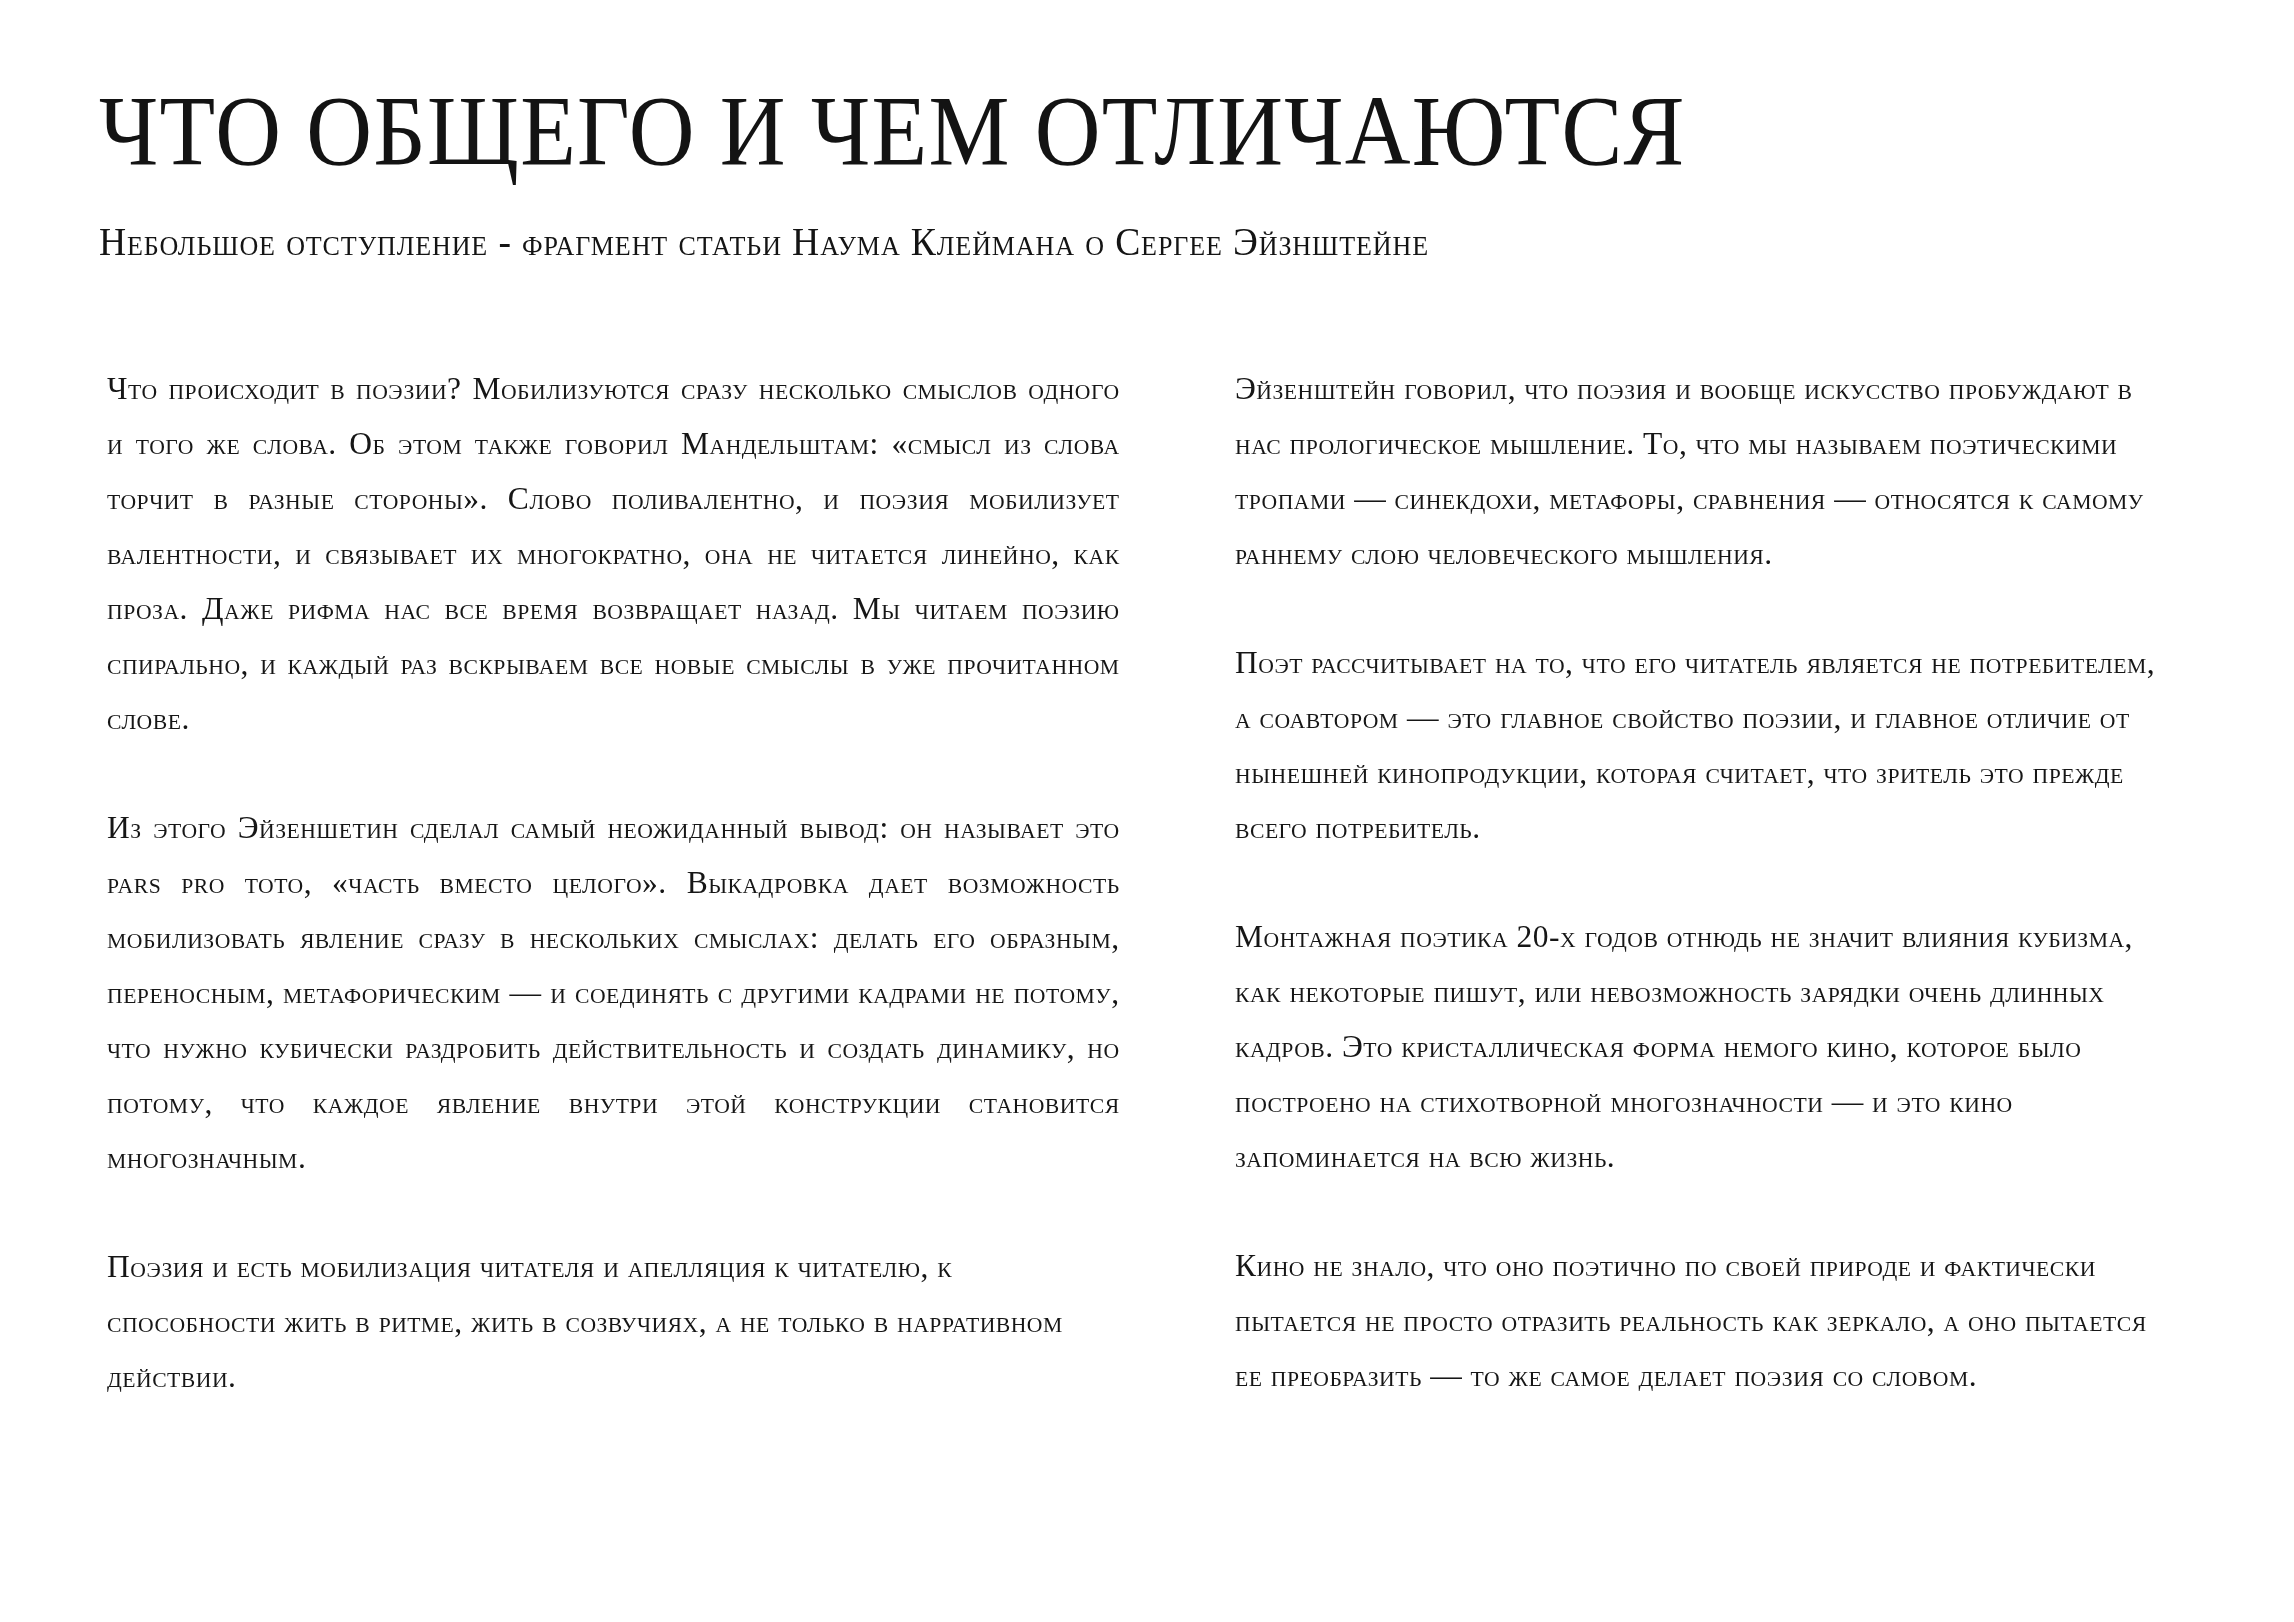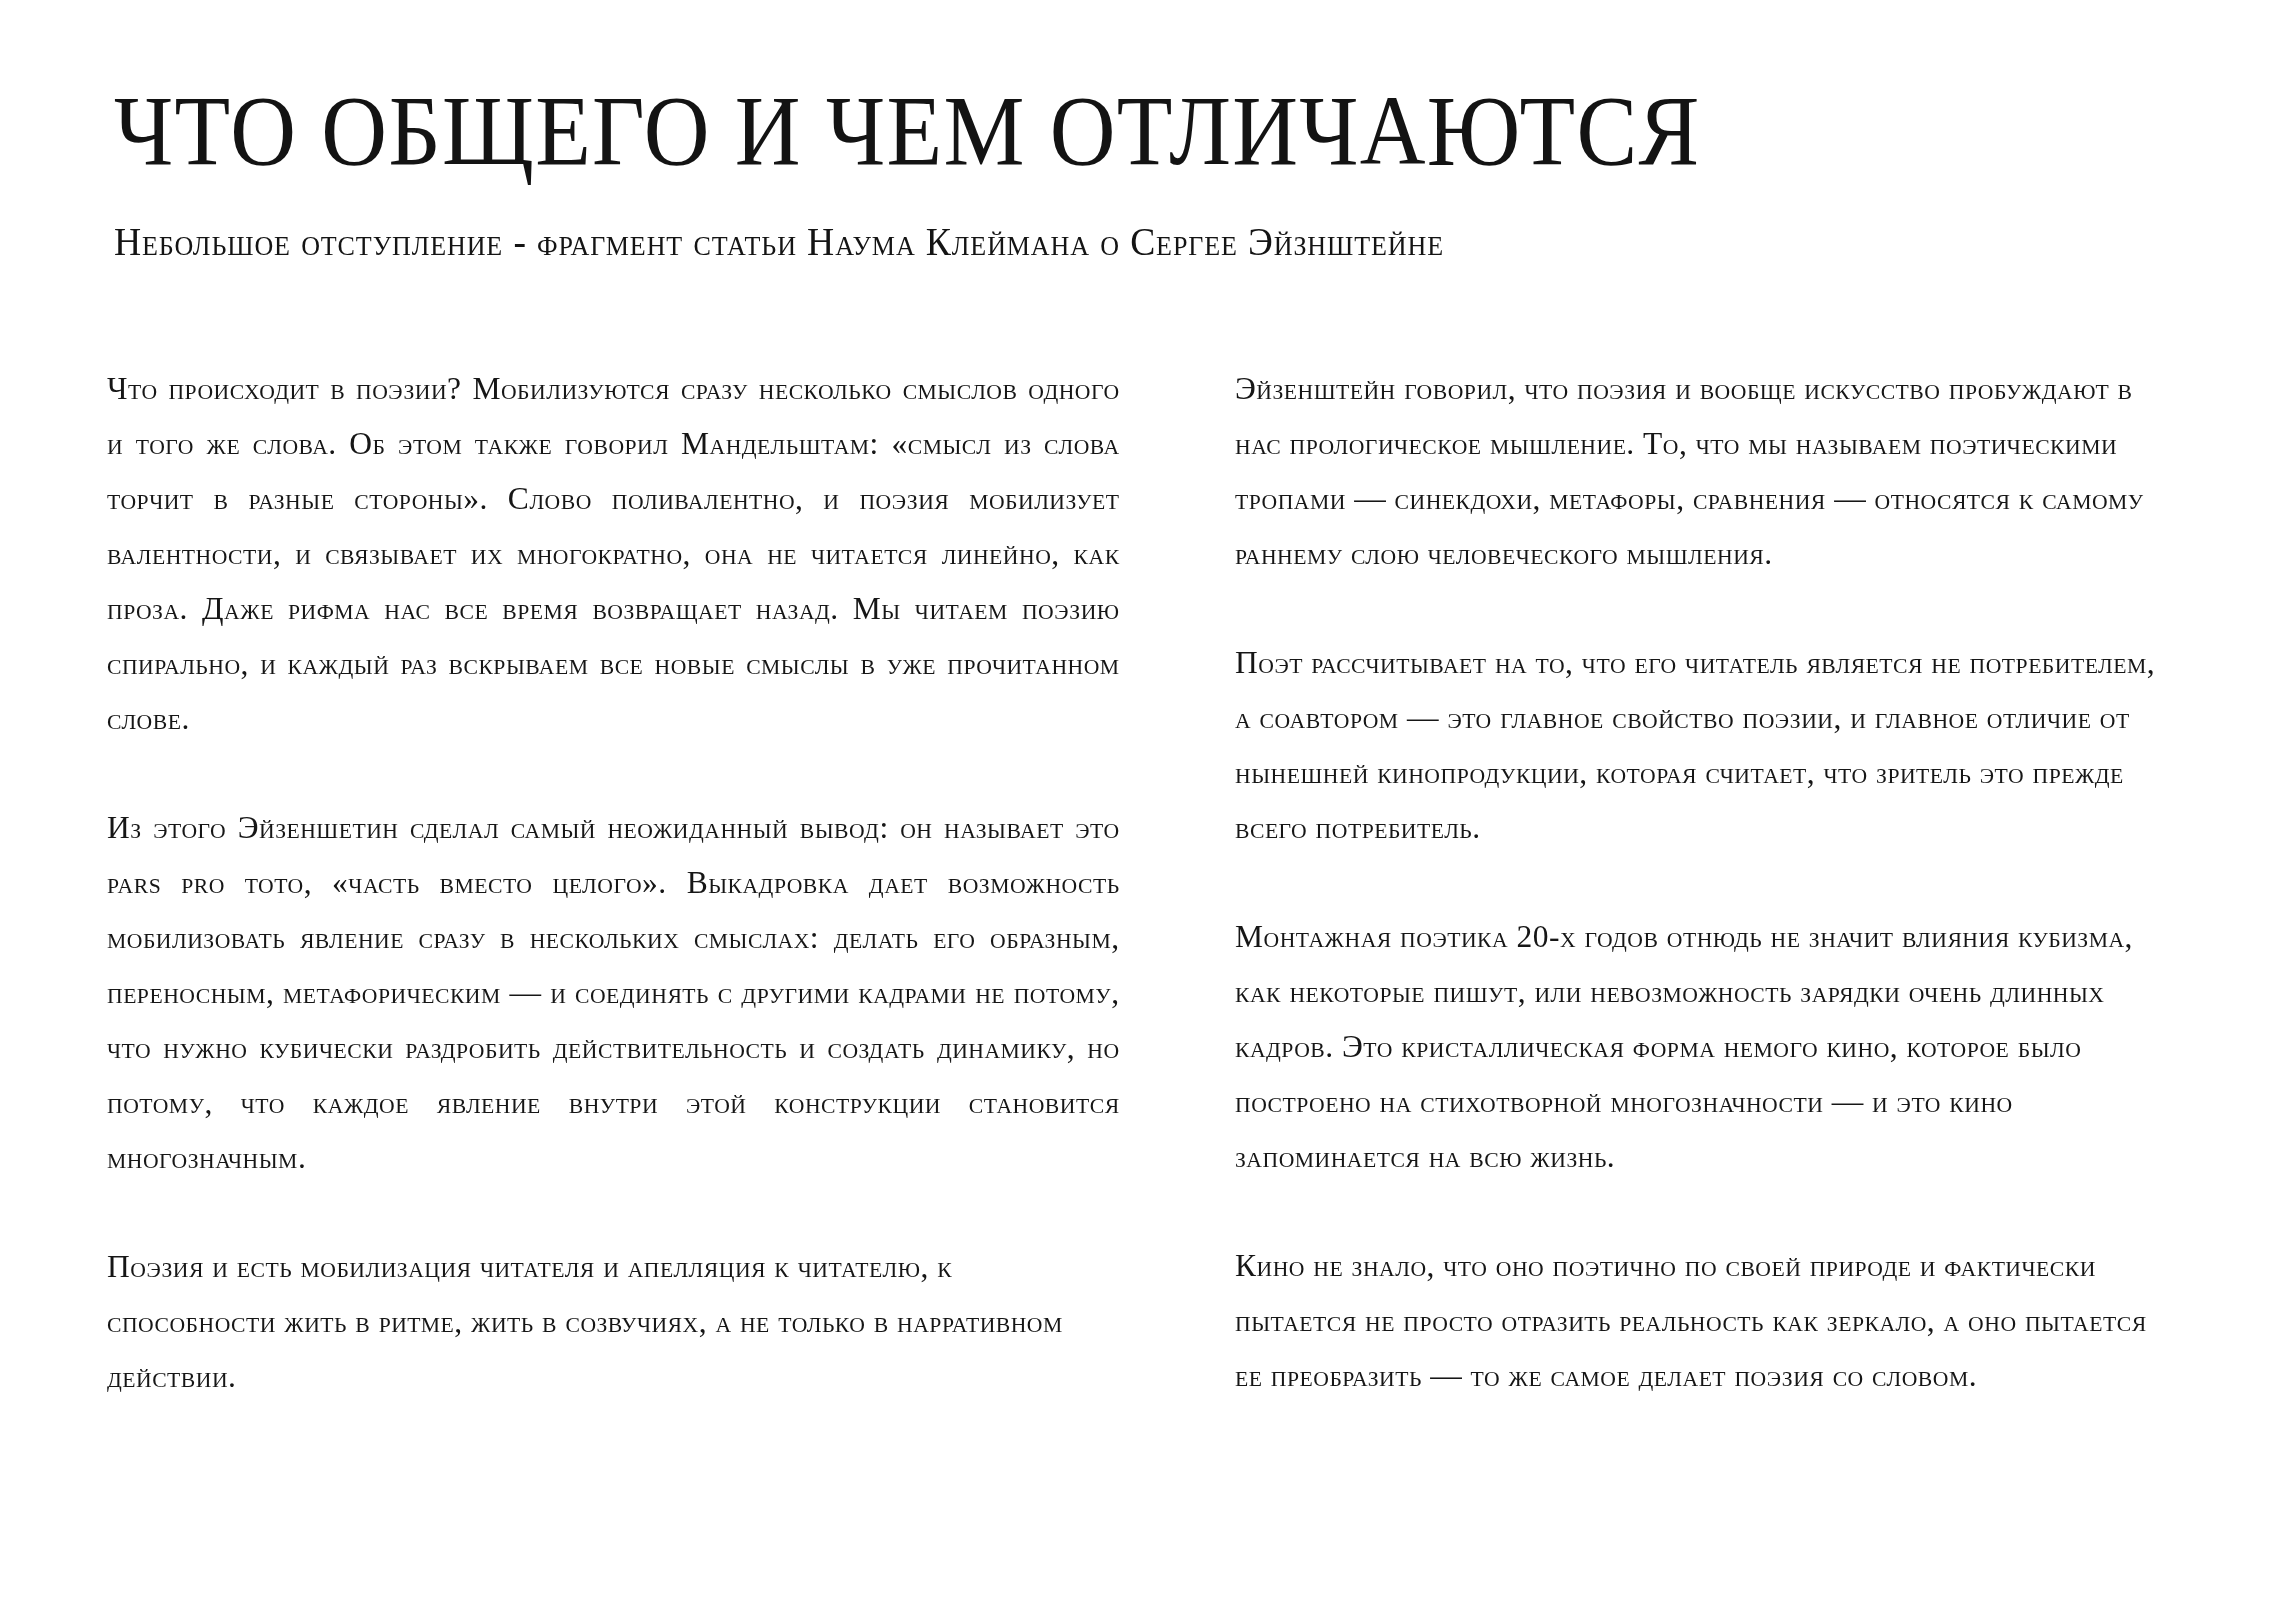--- a/index.html
+++ b/index.html
@@ -19,21 +19,21 @@
     position: relative;
     width: 2294px;
     height: 1622px;
     box-sizing: border-box;
     padding: 0;
   }
 
   
   .header {
     position: absolute;
-    left: 114px;
+    left: 99px;
     top: 80px;
     width: 2093px;
   }
 
   .page-title {
     font-family: "Liberation Serif", "DejaVu Serif", serif;
     font-size: 99px;
     line-height: 1.04;
     letter-spacing: 1.4px;
     font-weight: 400;

